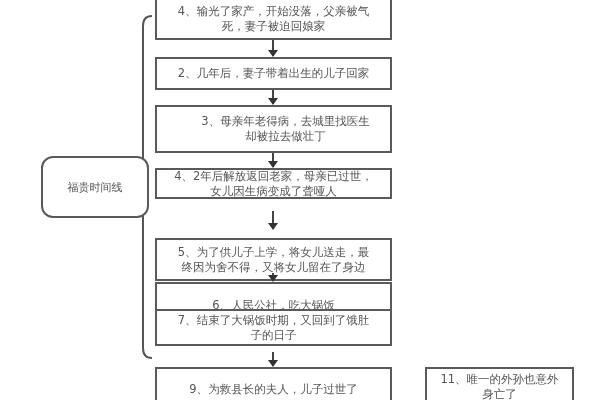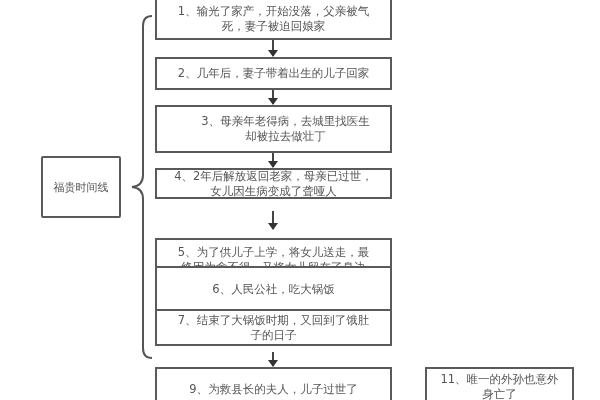--- a/index.html
+++ b/index.html
@@ -14,22 +14,22 @@
     box-sizing: border-box;
     border: 2px solid #5a5a5a;
     background: #ffffff;
     display: flex; align-items: center; justify-content: center;
     text-align: center;
     font-size: 11.5px; line-height: 15px;
     padding: 2px 16px;
     color: #555555;
   }
   .root {
-    left: 41px; top: 156px; width: 80px; height: 62px;
-    border-radius: 2px;
+    left: 41px; top: 156px; width: 108px; height: 62px;
+    border-radius: 12px;
     font-size: 11px;
     padding: 0 4px;
   }
   .step { left: 155px; width: 237px; }
   .side { left: 425px; top: 367px; width: 149px; height: 40px; padding: 2px 10px; }
   .arrow {
     position: absolute; left: 272px; width: 2px; background: #444;
   }
   .arrow::after {
     content: ""; position: absolute; left: -4px; bottom: -1px;
@@ -45,21 +45,21 @@
 
 <svg class="brace" width="600" height="400">
   <path d="M152 16 Q143 16 143 26 L143 175 Q143 186 132 187 Q143 188 143 199 L143 348 Q143 358 152 358" fill="none" stroke="#555" stroke-width="2"></path>
 </svg>
 
 <div class="box root">
   <span>福贵时间线</span>
 </div>
 
 <div class="box step" style="top:-2px;height:42px;">
-  <span>1、输光了家产，开始没落，父亲被气死，妻子被迫回娘家</span>
+  <span>4、输光了家产，开始没落，父亲被气死，妻子被迫回娘家</span>
 </div>
 <div class="arrow" style="top:40px;height:16px;"></div>
 
 <div class="box step" style="top:57px;height:33px;">
   <span>2、几年后，妻子带着出生的儿子回家</span>
 </div>
 <div class="arrow" style="top:90px;height:14px;"></div>
 
 <div class="box step" style="top:105px;height:48px;padding-left:40px;">
   <span>3、母亲年老得病，去城里找医生却被拉去做壮丁</span>
@@ -69,21 +69,21 @@
 <div class="box step" style="top:168px;height:31px;">
   <span>4、2年后解放返回老家，母亲已过世，女儿因生病变成了聋哑人</span>
 </div>
 <div class="arrow" style="top:211px;height:18px;"></div>
 
 <div class="box step" style="top:238px;height:43px;">
   <span>5、为了供儿子上学，将女儿送走，最终因为舍不得，又将女儿留在了身边</span>
 </div>
 <div class="arrow" style="top:273px;height:8px;"></div>
 
-<div class="box step" style="top:266px;height:46px;">
+<div class="box step" style="top:282px;height:46px;">
   <span>6、人民公社，吃大锅饭</span>
 </div>
 <div class="arrow" style="top:314px;height:8px;"></div>
 
 <div class="box step" style="top:309px;height:37px;">
   <span>7、结束了大锅饭时期，又回到了饿肚子的日子</span>
 </div>
 <div class="arrow" style="top:352px;height:14px;"></div>
 
 <div class="box step" style="top:367px;height:44px;">

